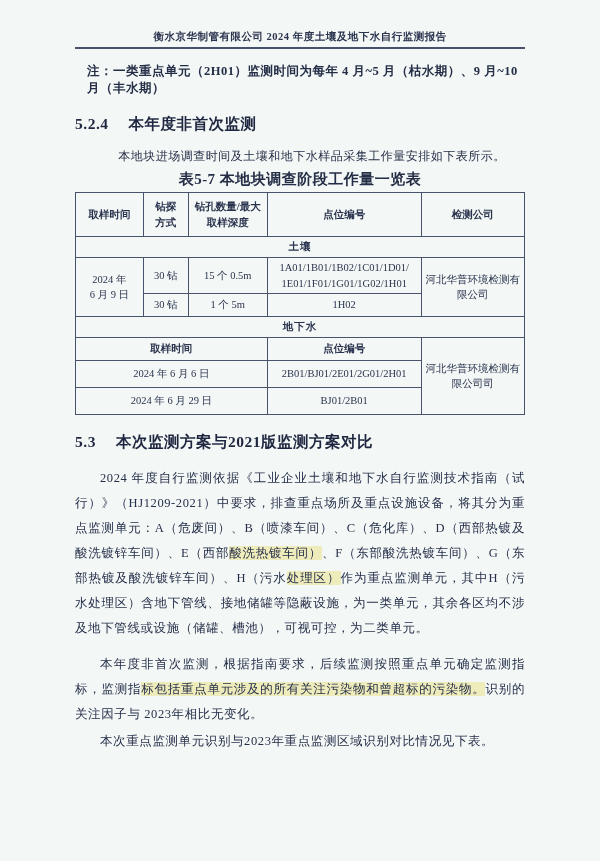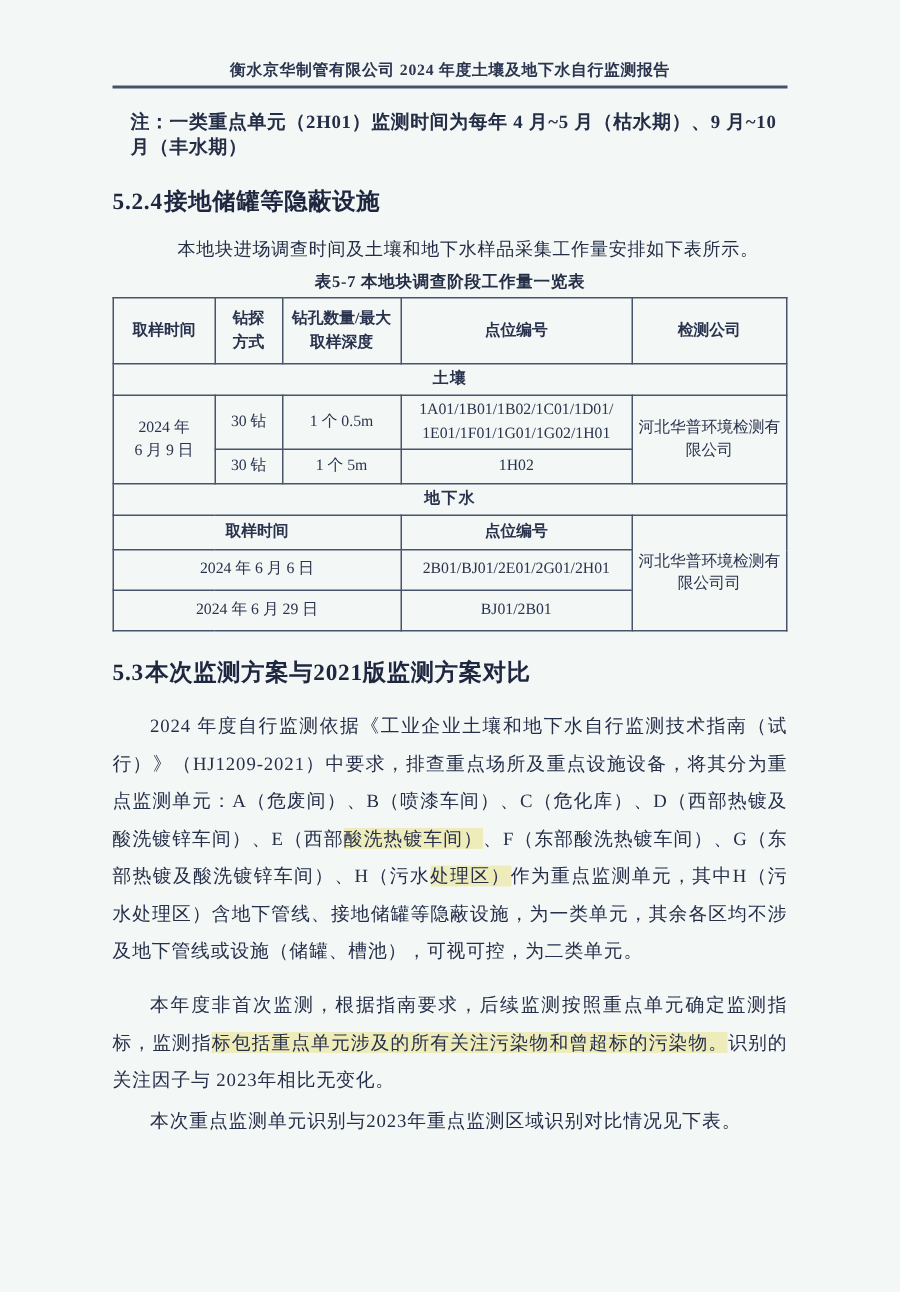--- a/index.html
+++ b/index.html
@@ -4,21 +4,21 @@
 <style>
   * { margin:0; padding:0; box-sizing:border-box; }
   html,body { background:#e9eeec; }
   .page {
     position:relative;
     width:600px; height:861px;
     margin:0 auto;
     background:#f3f7f5;
     color:#252e47;
     font-family:"Liberation Serif", "DejaVu Serif", serif;
-    padding:40px 75px 0 75px;
+    padding:30px 75px 0 75px;
     overflow:hidden;
   }
   
   .doc-header {
     text-align:center;
     font-size:10.5px;
     font-weight:bold;
     letter-spacing:0.5px;
     color:#2c3550;
     border-bottom:2px solid #47526a;
@@ -33,33 +33,33 @@
     letter-spacing:0.5px;
   }
   
   .sec-heading {
     margin-top:17px;
     font-size:15.5px;
     font-weight:bold;
     color:#1f2740;
     letter-spacing:0.5px;
   }
-  .sec-heading .sec-num { margin-right:1px; }
+  .sec-heading .sec-num { margin-right:20px; }
   .intro-para {
     margin-top:13px;
     font-size:12px;
     text-indent:2em;
     letter-spacing:0.5px;
     text-align:center;
   }
   
   .table-caption {
     margin-top:5px;
     text-align:center;
-    font-size:11px;
+    font-size:15px;
     font-weight:bold;
     letter-spacing:0.5px;
   }
   table.t57 {
     width:100%;
     border-collapse:collapse;
     margin-top:3px;
     font-size:10.5px;
     color:#2a334e;
     table-layout:fixed;
@@ -106,21 +106,21 @@
 </head>
 <body>
 
 <div class="page">
 
   <div class="doc-header">衡水京华制管有限公司 2024 年度土壤及地下水自行监测报告</div>
 
   <div class="note-line">注：一类重点单元（2H01）监测时间为每年 4 月~5 月（枯水期）、9 月~10 月（丰水期）</div>
 
   <div class="sec-heading">
-    <span class="sec-num">5.2.4</span><span>接地储罐等隐蔽设施</span>
+    <span class="sec-num">5.2.4</span><span>本年度非首次监测</span>
   </div>
 
   <div class="intro-para">本地块进场调查时间及土壤和地下水样品采集工作量安排如下表所示。</div>
 
   <div class="table-caption">表5-7  本地块调查阶段工作量一览表</div>
 
   <table class="t57">
     <colgroup>
       <col style="width:15.1%">
       <col style="width:10.0%">
@@ -138,21 +138,21 @@
         <th>点位编号</th>
         <th>检测公司</th>
       </tr>
       <tr class="row-band">
         <td class="band" colspan="5">土壤</td>
       </tr>
       <tr class="row-soil1">
         <td rowspan="2">2024 年
 6 月 9 日</td>
         <td>30 钻</td>
-        <td>1 个 0.5m</td>
+        <td>15 个 0.5m</td>
         <td>1A01/1B01/1B02/1C01/1D01/
 1E01/1F01/1G01/1G02/1H01</td>
         <td rowspan="2">河北华普环境检测有限公司</td>
       </tr>
       <tr class="row-soil2">
         <td>30 钻</td>
         <td>1 个 5m</td>
         <td>1H02</td>
       </tr>
       <tr class="row-band">

